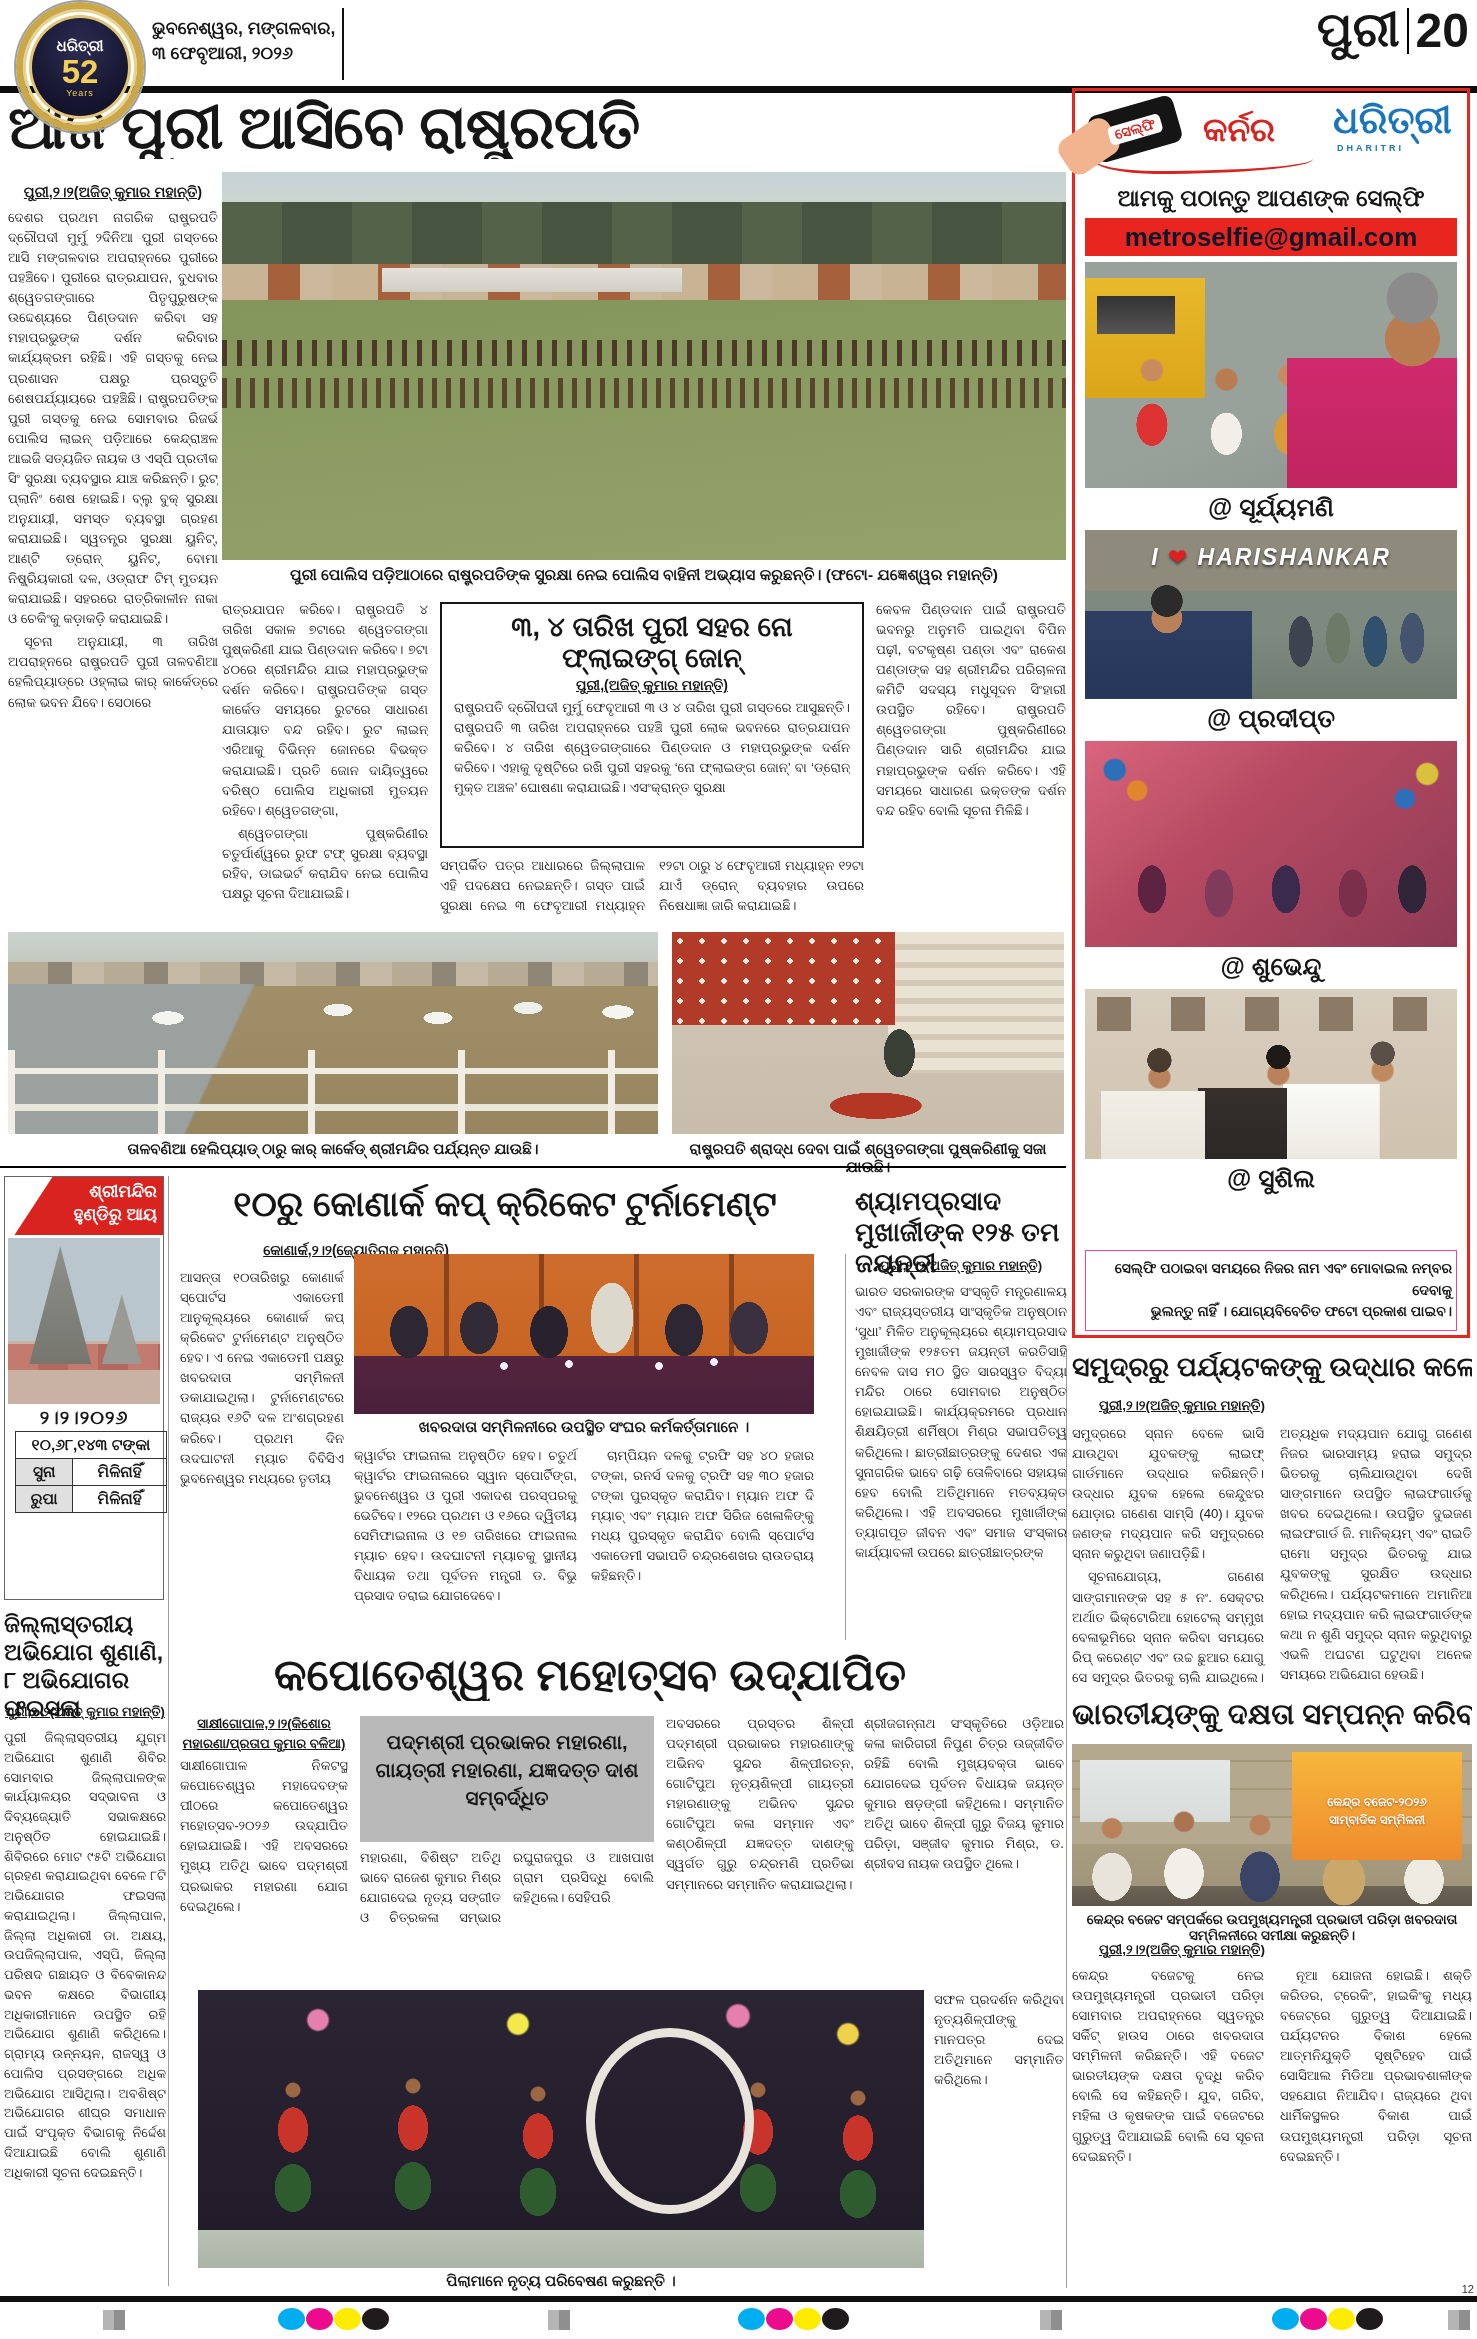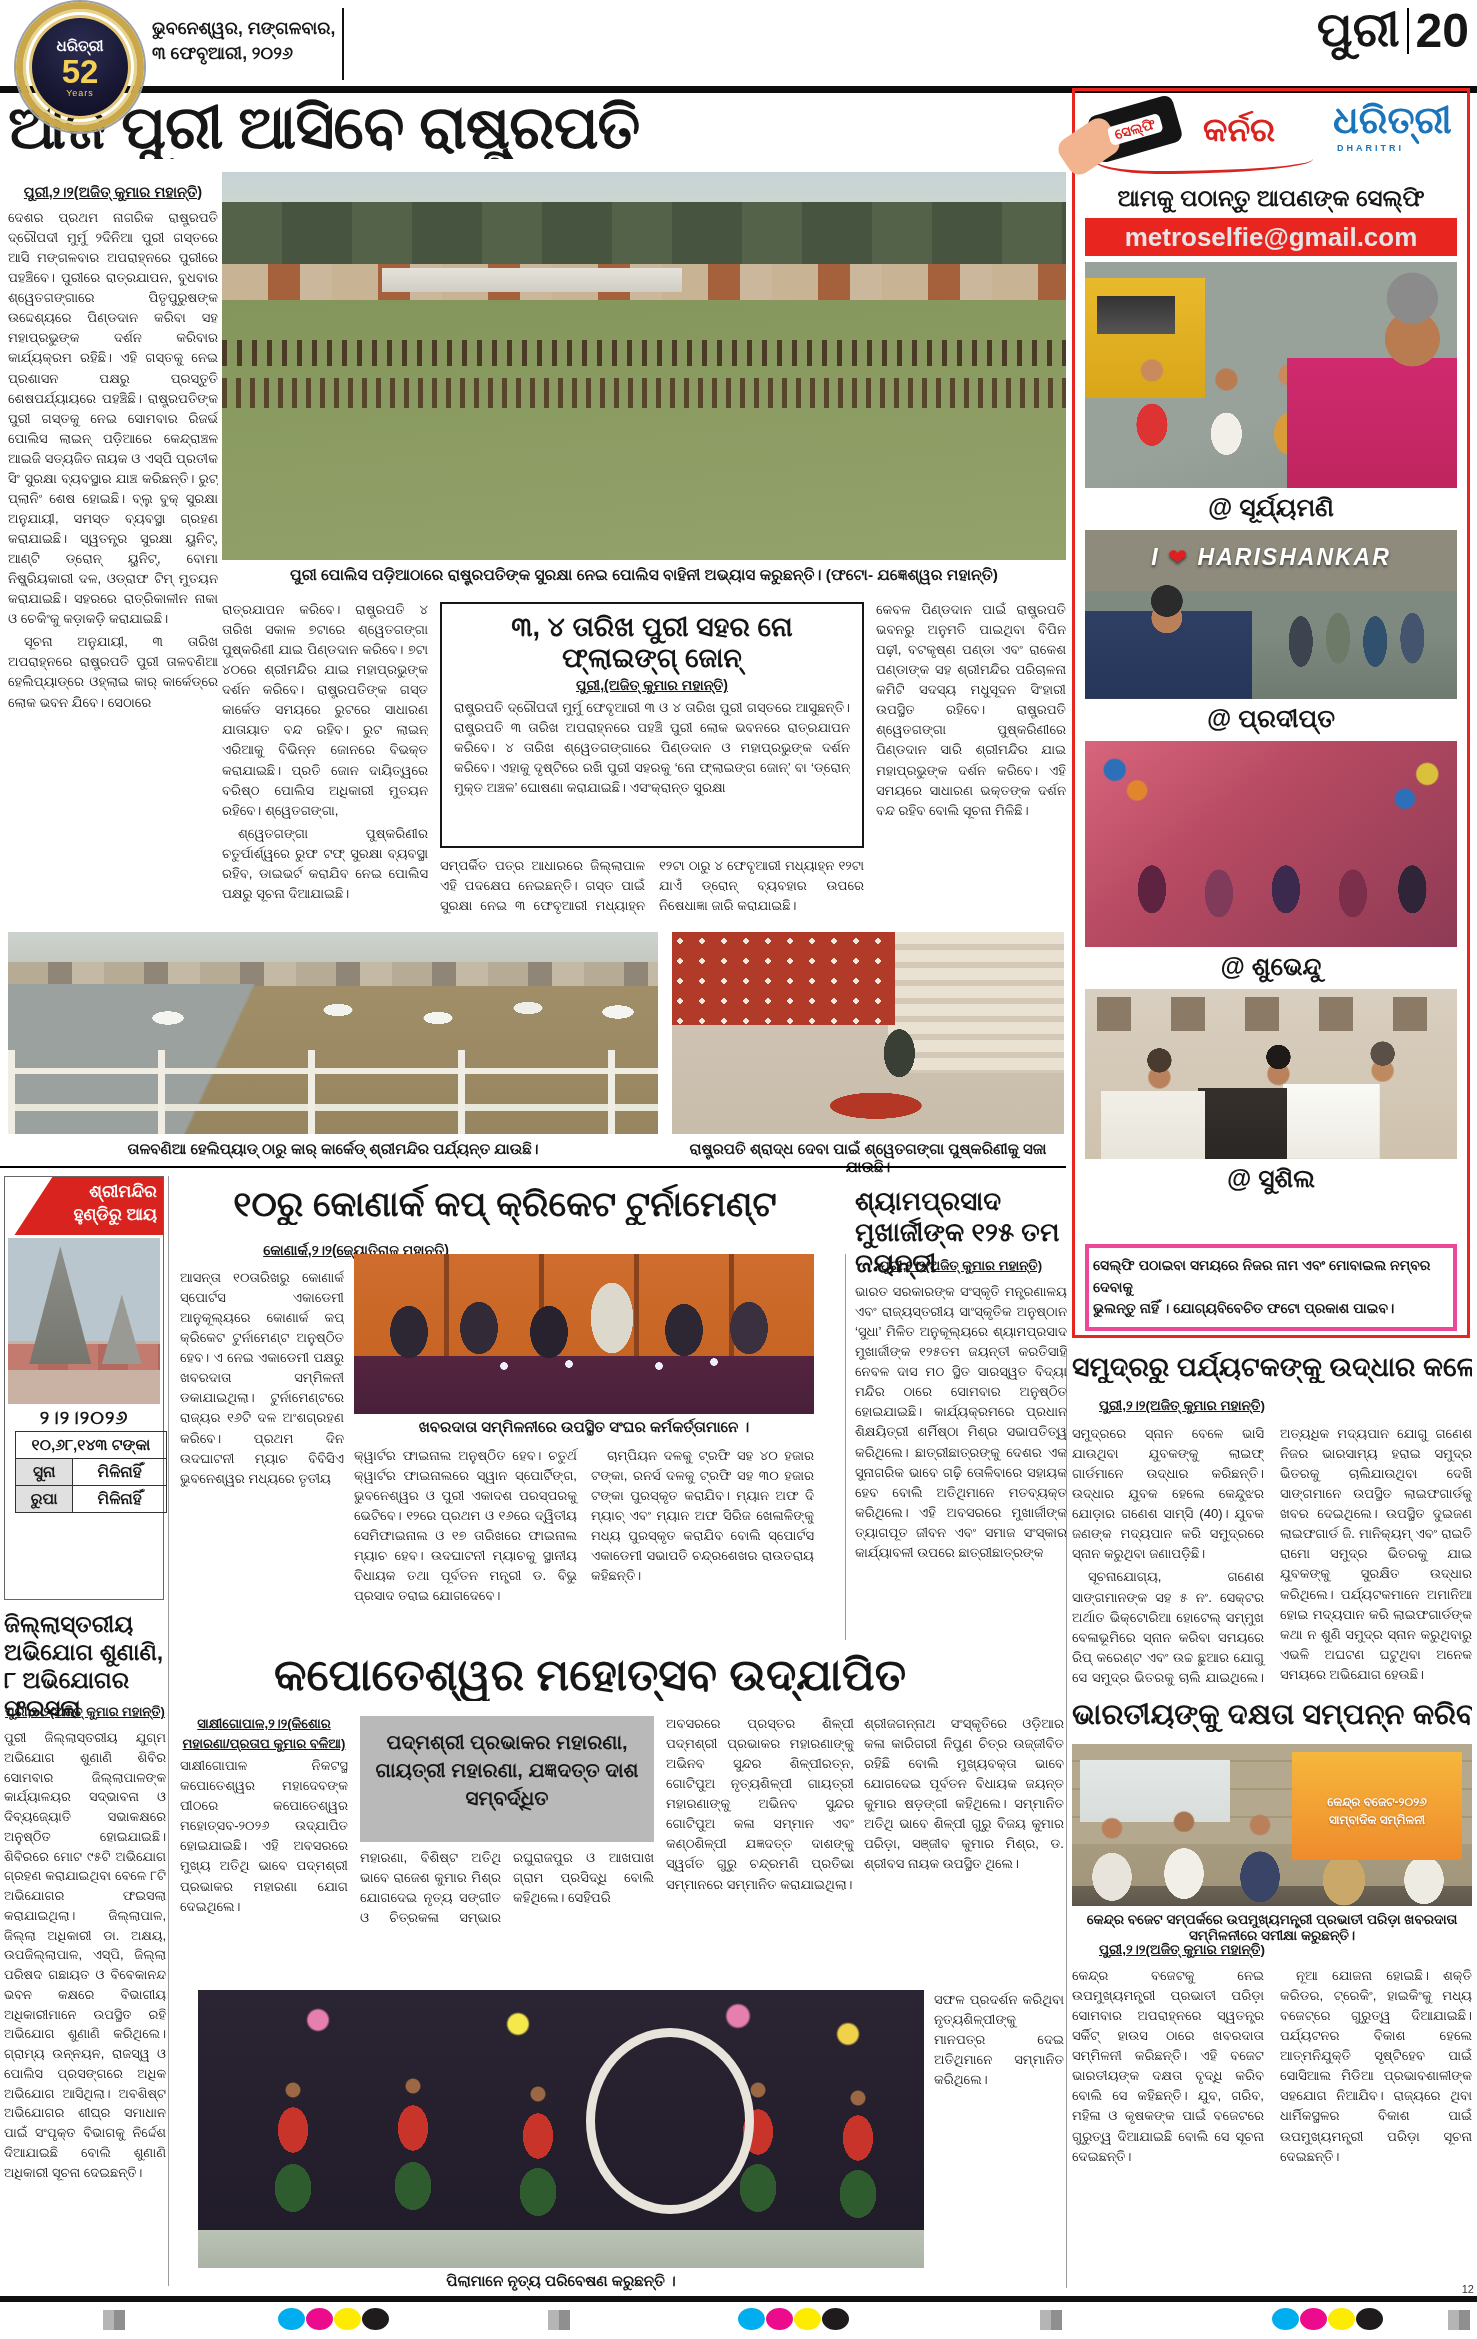--- a/index.html
+++ b/index.html
@@ -122,31 +122,31 @@
   .phone:before{content:"";position:absolute;left:-34px;top:8px;width:58px;height:40px;
                 background:#f2b48e;border-radius:12px;transform:rotate(-18deg);z-index:-1;}
   .phone .scr{background:#fff;border-radius:5px;padding:1px 6px;color:#d8231f;
               font-size:14px;font-weight:bold;}
   .sc-korner{position:absolute;left:118px;top:16px;font-size:33px;font-weight:bold;color:#d8231f;}
   .sc-dhar{position:absolute;left:248px;top:6px;font-size:38px;font-weight:bold;color:#1b75bb;line-height:1;}
   .sc-sub{position:absolute;left:252px;top:48px;font-size:9px;letter-spacing:3px;color:#1b75bb;font-weight:bold;}
   .sc-swoosh{position:absolute;left:8px;top:58px;width:220px;height:18px;
              border-bottom:3px solid #d8231f;border-radius:0 0 100% 40%/0 0 100% 100%;}
   .sc-tag{flex:none;text-align:center;font-size:23px;font-weight:bold;margin:2px 0 6px;}
-  .sc-mail{flex:none;height:38px;background:#e8251f;color:#e5e5e5;font-size:26px;font-weight:bold;
+  .sc-mail{flex:none;height:38px;background:#e8251f;color:#0f172a;font-size:26px;font-weight:bold;
            text-align:center;line-height:38px;}
   .sc-ph{flex:none;margin-top:6px;}
   .sc-cap{flex:none;height:36px;font-size:25px;font-weight:bold;text-align:center;line-height:38px;}
   .s1{height:226px;} .s2{height:169px;position:relative;} .s3{height:206px;} .s4{height:170px;}
   .sign-txt{position:absolute;left:0;top:14px;width:100%;text-align:center;color:#fff;
             font-size:23px;font-weight:bold;font-style:italic;letter-spacing:2px;
             text-shadow:0 2px 3px rgba(0,0,0,.55);}
   .sign-txt .hrt{color:#e02020;font-style:normal;}
-  .sc-note{margin-top:auto;border:4px solid #ec4899;padding:7px 4px;font-size:14px;font-weight:bold;
-           text-align:left;line-height:1.55;flex:none;}
+  .sc-note{margin-top:auto;border:1px solid #ec4899;padding:7px 4px;font-size:14px;font-weight:bold;
+           text-align:right;line-height:1.55;flex:none;}
 
   
   .foot-rule{left:0;top:2296px;width:1477px;height:6px;background:#101010;}
   .page-mark{right:3px;top:2283px;font-size:11px;color:#333;}
   .reg-gray{top:2310px;width:22px;height:20px;background:linear-gradient(90deg,#b5b5b5 50%,#8f8f8f 50%);}
   .reg-cmyk{top:2308px;display:flex;}
   .reg-cmyk span{width:27px;height:22px;border-radius:50%;margin-right:1px;}
   .c-c{background:#00adee;} .c-m{background:#ec0b8c;} .c-y{background:#fdeb00;} .c-k{background:#1f1b1c;}
 
   

